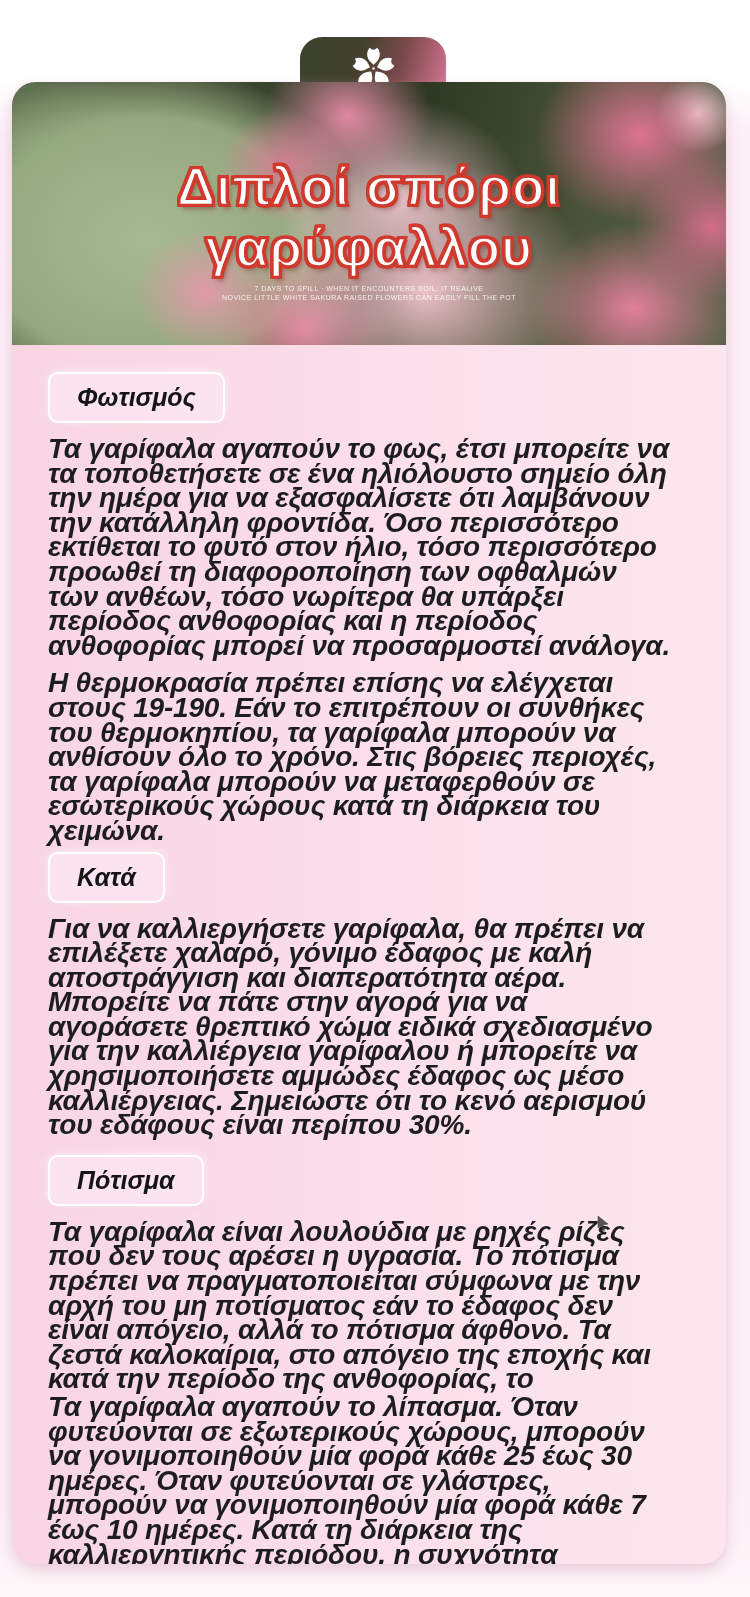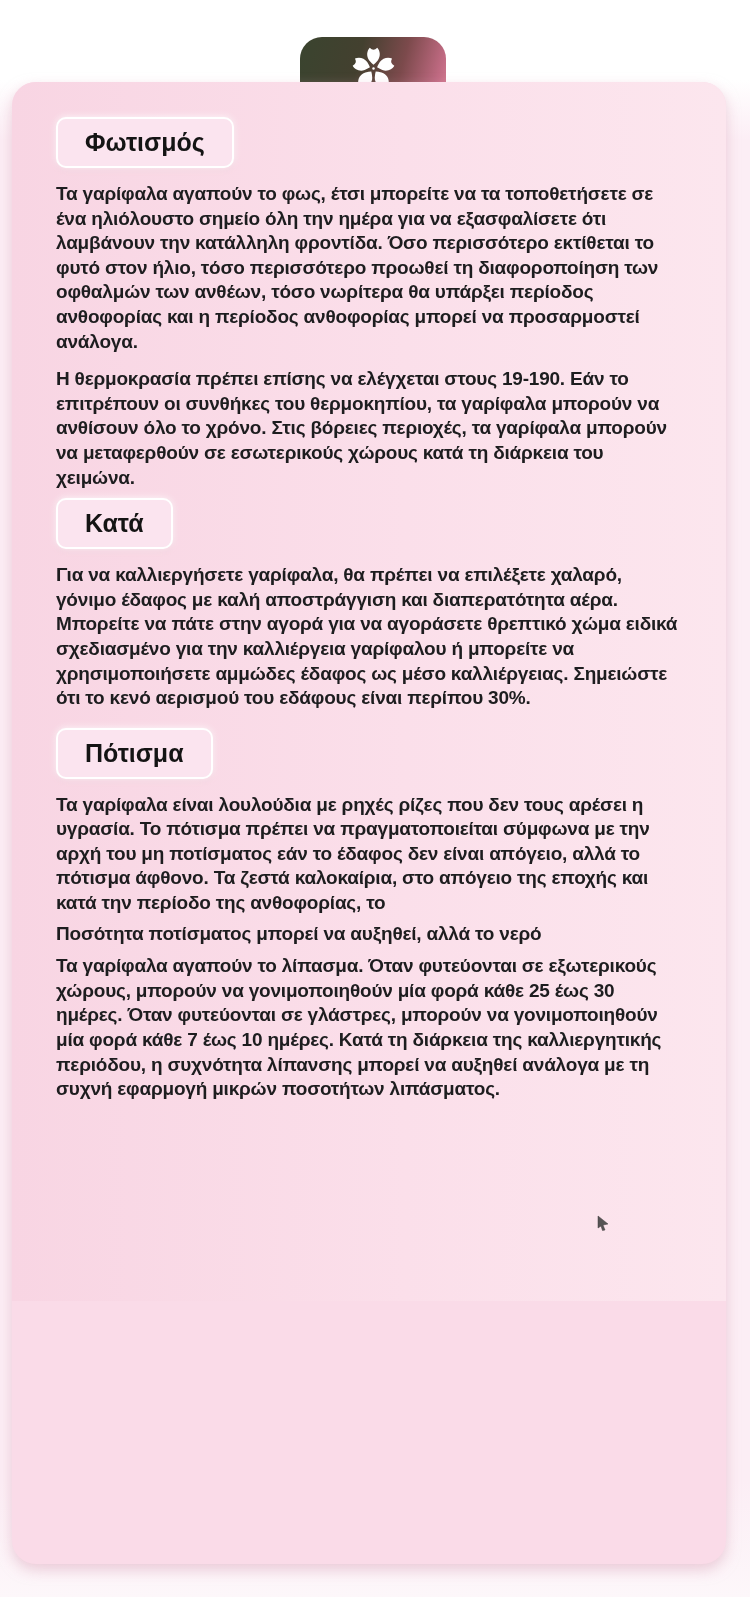--- a/index.html
+++ b/index.html
@@ -61,34 +61,34 @@
     text-align:center;font-size:7px;line-height:9px;
     color:rgba(255,255,255,.85);letter-spacing:.5px;
   }
 
   
   .content{
     box-sizing:border-box;width:100%;height:1219px;
     background:linear-gradient(90deg,#f8d5e3 0%,#fbdfea 55%,#fce6ee 100%);
     padding:27px 70px 0 36px;
   }
-  .sec{margin:8px;}
+  .sec{margin:0;font-style:italic;}
   .sec .label-box{
     display:inline-block;
     background:#fbe4ef;
     border:2px solid #ffffff;
     border-radius:10px;
     padding:9px 27px;
     font-size:25px;line-height:29px;font-weight:bold;color:#141414;
     box-shadow:0 0 7px rgba(255,255,255,.95),0 2px 5px rgba(226,160,186,.4);
     margin-bottom:14px;
   }
   .sec p{
     margin:0;width:624px;
-    font-size:19px;font-weight:bold;line-height:24.6px;
+    font-size:28px;font-weight:bold;line-height:24.6px;
     color:#1d1d1f;letter-spacing:-0.2px;
   }
   .sec p + p{margin-top:6px;}
   .sec-1{margin-bottom:13px;}
   .sec-2{margin-bottom:8px;}
   .sec-3{margin-bottom:17px;}
   .sec-4{margin-bottom:3px;}
 
   
   .cursor{position:absolute;left:596px;top:1215px;width:14px;height:16px;opacity:.85;filter:blur(.4px);}
@@ -115,20 +115,27 @@
         <use href="#stamen" transform="rotate(144 50 50)"></use>
         <use href="#stamen" transform="rotate(216 50 50)"></use>
         <use href="#stamen" transform="rotate(288 50 50)"></use>
         <circle cx="50" cy="50" r="2.6"></circle>
       </g>
     </svg>
   </div>
 
   <div class="card">
 
+    <div class="photo">
+      <h1 class="title">Διπλοί σπόροι γαρύφαλλου</h1>
+      <div class="photo-caption">
+        <div>7 DAYS TO SPILL · WHEN IT ENCOUNTERS SOIL, IT REALIVE</div>
+        <div>NOVICE LITTLE WHITE SAKURA RAISED FLOWERS CAN EASILY FILL THE POT</div>
+      </div>
+    </div>
 
     <div class="content">
 
       <div class="sec sec-1">
         <div class="label-box">
           <span>Φωτισμός</span>
         </div>
         <p>Τα γαρίφαλα αγαπούν το φως, έτσι μπορείτε να τα τοποθετήσετε σε ένα ηλιόλουστο σημείο όλη την ημέρα για να εξασφαλίσετε ότι λαμβάνουν την κατάλληλη φροντίδα. Όσο περισσότερο εκτίθεται το φυτό στον ήλιο, τόσο περισσότερο προωθεί τη διαφοροποίηση των οφθαλμών των ανθέων, τόσο νωρίτερα θα υπάρξει περίοδος ανθοφορίας και η περίοδος ανθοφορίας μπορεί να προσαρμοστεί ανάλογα.</p>
       </div>
 
@@ -141,21 +148,20 @@
           <span>Κατά</span>
         </div>
         <p>Για να καλλιεργήσετε γαρίφαλα, θα πρέπει να επιλέξετε χαλαρό, γόνιμο έδαφος με καλή αποστράγγιση και διαπερατότητα αέρα. Μπορείτε να πάτε στην αγορά για να αγοράσετε θρεπτικό χώμα ειδικά σχεδιασμένο για την καλλιέργεια γαρίφαλου ή μπορείτε να χρησιμοποιήσετε αμμώδες έδαφος ως μέσο καλλιέργειας. Σημειώστε ότι το κενό αερισμού του εδάφους είναι περίπου 30%.</p>
       </div>
 
       <div class="sec sec-4">
         <div class="label-box">
           <span>Πότισμα</span>
         </div>
         <p>Τα γαρίφαλα είναι λουλούδια με ρηχές ρίζες που δεν τους αρέσει η υγρασία. Το πότισμα πρέπει να πραγματοποιείται σύμφωνα με την αρχή του μη ποτίσματος εάν το έδαφος δεν είναι απόγειο, αλλά το πότισμα άφθονο. Τα ζεστά καλοκαίρια, στο απόγειο της εποχής και κατά την περίοδο της ανθοφορίας, το</p>
-        <p>Ποσότητα ποτίσματος μπορεί να αυξηθεί, αλλά το νερό</p>
       </div>
 
       <div class="sec sec-5">
         <p>Τα γαρίφαλα αγαπούν το λίπασμα. Όταν φυτεύονται σε εξωτερικούς χώρους, μπορούν να γονιμοποιηθούν μία φορά κάθε 25 έως 30 ημέρες. Όταν φυτεύονται σε γλάστρες, μπορούν να γονιμοποιηθούν μία φορά κάθε 7 έως 10 ημέρες. Κατά τη διάρκεια της καλλιεργητικής περιόδου, η συχνότητα λίπανσης μπορεί να αυξηθεί ανάλογα με τη συχνή εφαρμογή μικρών ποσοτήτων λιπάσματος.</p>
       </div>
 
     </div>
   </div>
 
   <svg class="cursor" viewBox="0 0 14 16" aria-hidden="true">

